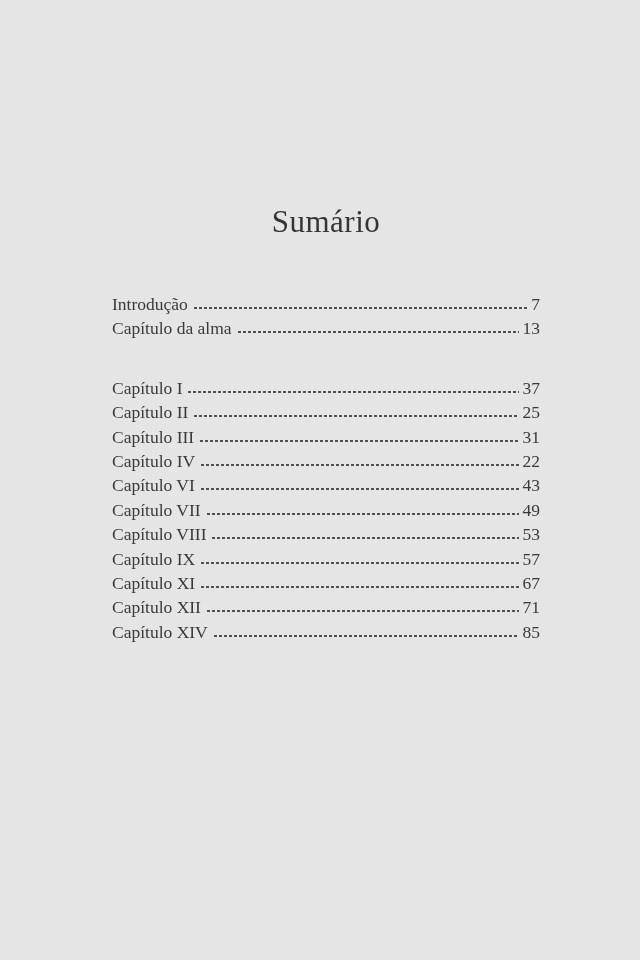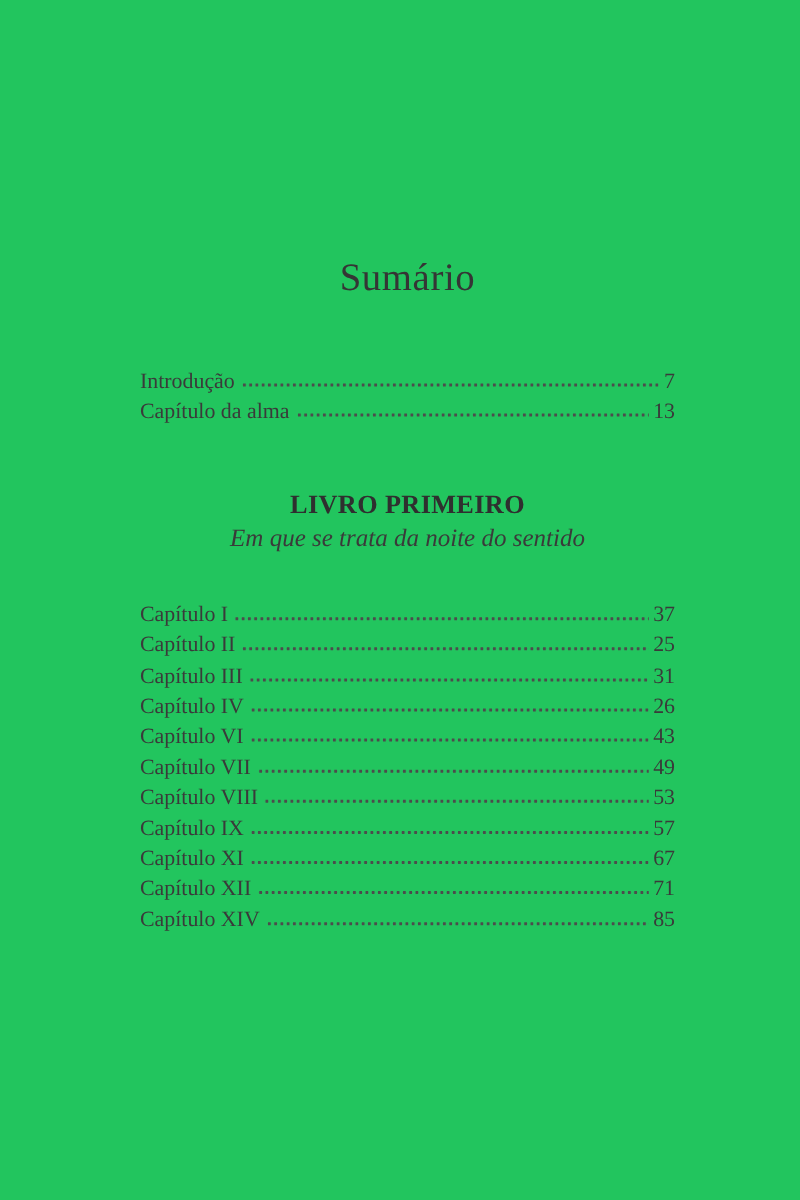--- a/index.html
+++ b/index.html
@@ -4,21 +4,21 @@
 <style>
   html, body {
     margin: 0;
     padding: 0;
     background: #ffffff;
   }
   .book-page {
     position: relative;
     width: 640px;
     height: 960px;
-    background: #22c55e;
+    background: #e5e5e5;
     overflow: hidden;
     font-family: "Liberation Serif", "DejaVu Serif", serif;
     color: #3a3a3a;
   }
   .content {
     position: absolute;
     left: 112px;
     right: 100px;
     top: 0;
   }
@@ -103,45 +103,41 @@
     <span class="toc-dots"></span>
     <span class="toc-page">7</span>
   </li>
         <li class="toc-row">
     <span class="toc-label">Capítulo da alma</span>
     <span class="toc-dots"></span>
     <span class="toc-page">13</span>
   </li>
       </ul>
 
-    <div class="section-head">
-      <h2 class="section-heading">LIVRO PRIMEIRO</h2>
-      <div class="section-subtitle">Em que se trata da noite do sentido</div>
-    </div>
 
     <ul class="toc chapter-list">
         <li class="toc-row">
     <span class="toc-label">Capítulo I</span>
     <span class="toc-dots"></span>
     <span class="toc-page">37</span>
   </li>
         <li class="toc-row">
     <span class="toc-label">Capítulo II</span>
     <span class="toc-dots"></span>
     <span class="toc-page">25</span>
   </li>
         <li class="toc-row">
     <span class="toc-label">Capítulo III</span>
     <span class="toc-dots"></span>
     <span class="toc-page">31</span>
   </li>
         <li class="toc-row">
     <span class="toc-label">Capítulo IV</span>
     <span class="toc-dots"></span>
-    <span class="toc-page">26</span>
+    <span class="toc-page">22</span>
   </li>
         <li class="toc-row">
     <span class="toc-label">Capítulo VI</span>
     <span class="toc-dots"></span>
     <span class="toc-page">43</span>
   </li>
         <li class="toc-row">
     <span class="toc-label">Capítulo VII</span>
     <span class="toc-dots"></span>
     <span class="toc-page">49</span>

